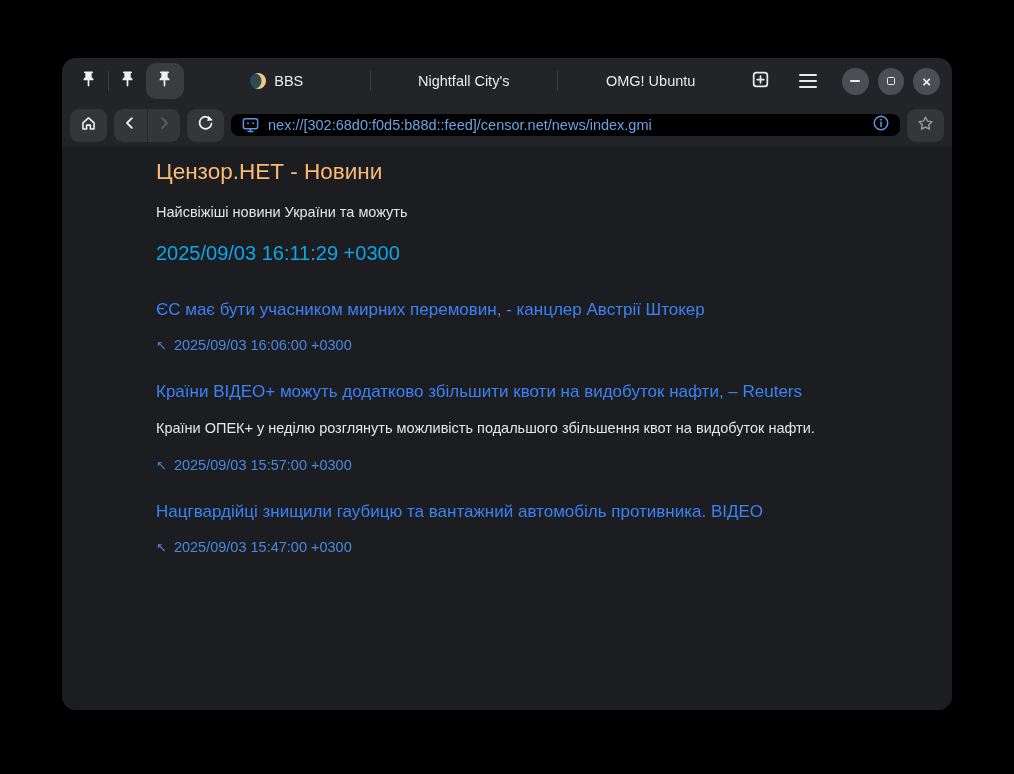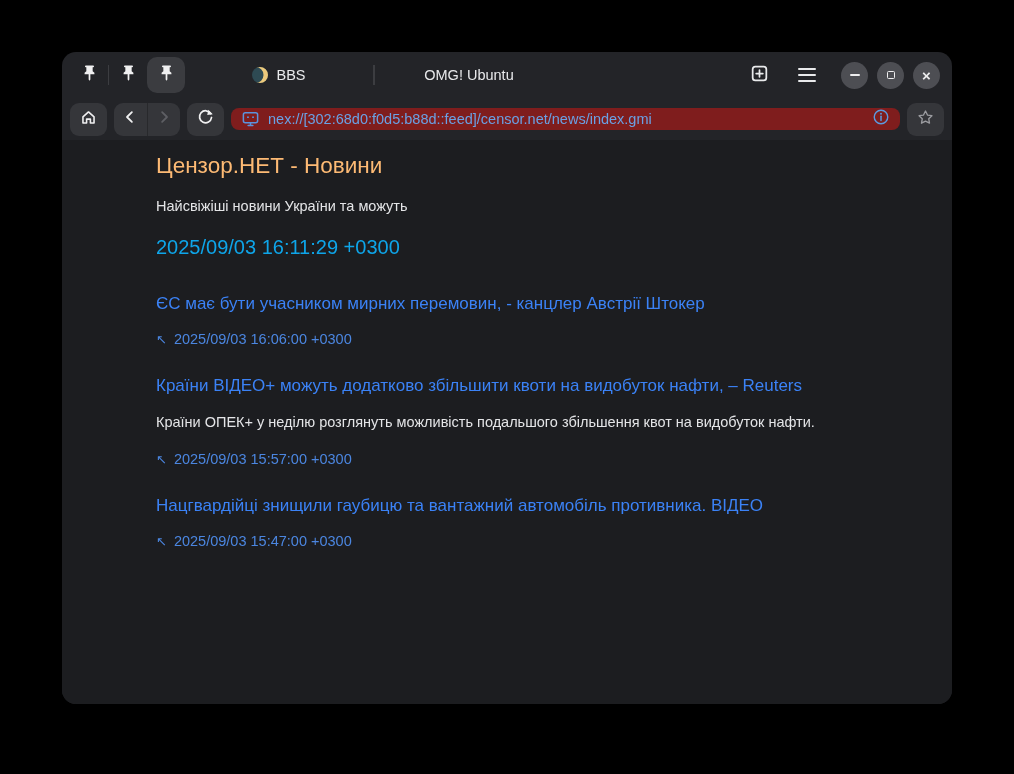--- a/index.html
+++ b/index.html
@@ -1,20 +1,20 @@
 <!DOCTYPE html>
 <html><head>
 <meta charset="utf-8">
 <style>
   * { margin:0; padding:0; box-sizing:border-box; }
   html,body { width:1014px; height:774px; background:#000; overflow:hidden;
               font-family:"Liberation Sans", sans-serif; }
 
   .window {
-    position:absolute; left:62px; top:52px; width:890px; height:652px;
+    position:absolute; left:62px; top:58px; width:890px; height:652px;
     background:#232428; border-radius:14px; overflow:hidden;
     display:flex; flex-direction:column;
   }
 
   
   .tabbar { height:46px; display:flex; align-items:center; padding:0 12px 0 8px; flex:0 0 auto; }
   .pin-btn { width:38px; height:36px; display:flex; align-items:center; justify-content:center;
              border-radius:10px; cursor:default; }
   .pin-btn.active { background:#3b3c40; }
   .pin-btn svg { width:19px; height:19px; }
@@ -36,21 +36,21 @@
 
   
   .navbar { height:42px; display:flex; align-items:center; padding:0 8px; gap:7px; flex:0 0 auto; }
   .nav-btn { width:37px; height:33px; background:#35363a; border-radius:9px;
              display:flex; align-items:center; justify-content:center; flex:0 0 auto; }
   .nav-btn svg { width:19px; height:19px; }
   .nav-group { width:66px; height:33px; background:#35363a; border-radius:9px;
                display:flex; align-items:center; flex:0 0 auto; }
   .nav-group .half { flex:1; height:100%; display:flex; align-items:center; justify-content:center; }
   .nav-group .divider { width:1px; height:33px; background:#28292c; }
-  .url-field { flex:1; height:22px; background:#7f1d1d; border-radius:8px;
+  .url-field { flex:1; height:22px; background:#000000; border-radius:8px;
                display:flex; align-items:center; padding:0 10px; gap:8px; overflow:hidden; }
   .url-field svg.scheme { width:19px; height:19px; flex:0 0 auto; }
   .url-text { color:#6aa1e4; font-size:14.5px; white-space:nowrap; flex:1; }
   .info-icon svg { width:18px; height:18px; flex:0 0 auto; }
 
   
   .content { flex:1; background:#1c1d20; padding:13px 110px 0 94px; overflow:hidden; }
   .page-title   { color:#fdba74; font-size:22.5px; font-weight:500; margin-bottom:19px; }
   .page-subtitle{ color:#e4e5e7; font-size:14.5px; margin-bottom:22px; }
   .page-updated { color:#0ea5e9; font-size:20px; font-weight:500; margin-bottom:35px; }
@@ -86,20 +86,23 @@
             <path fill="#f0f0f1" d="M16 9V4h.6a1.1 1.1 0 0 0 0-2.2H7.4a1.1 1.1 0 0 0 0 2.2H8v5l-2.2 2.2V13h5.1v6.6l1.1 1.6 1.1-1.6V13h5.1v-1.8z"></path>
           </svg>
       </span>
     </div>
 
     <div class="tab">
       <span class="moon"></span>
       <span>BBS</span>
     </div>
     <div class="v-divider"></div>
+    <div class="tab">
+      <span>Nightfall City's</span>
+    </div>
     <div class="v-divider"></div>
     <div class="tab">
       <span>OMG! Ubuntu</span>
     </div>
 
     <div class="tab-spacer"></div>
 
     <div class="icon-btn" style="margin-right:14px;">
       <span>
         <svg viewBox="0 0 24 24" width="21" height="21">

